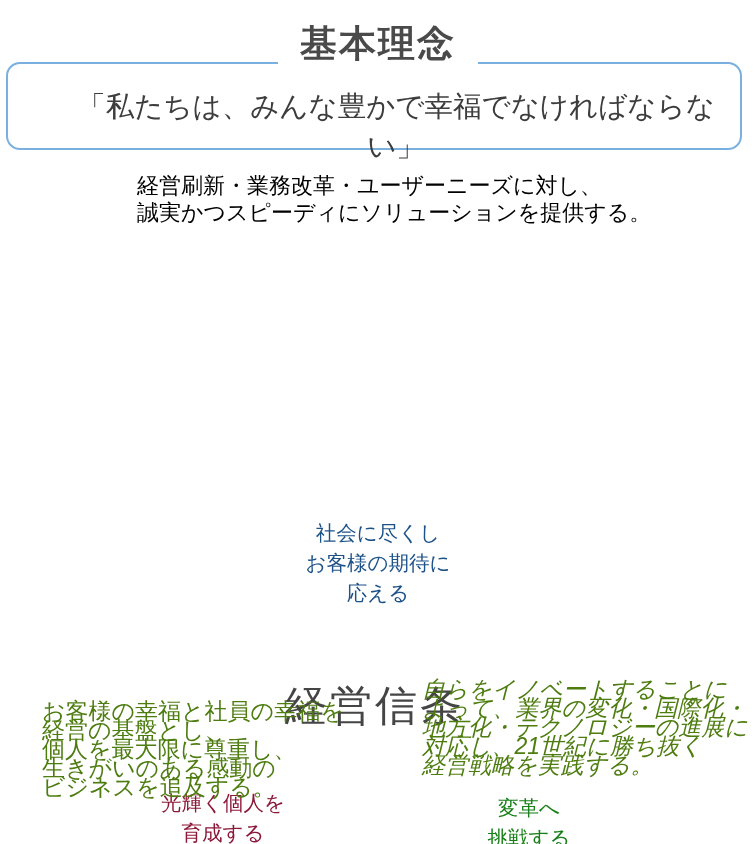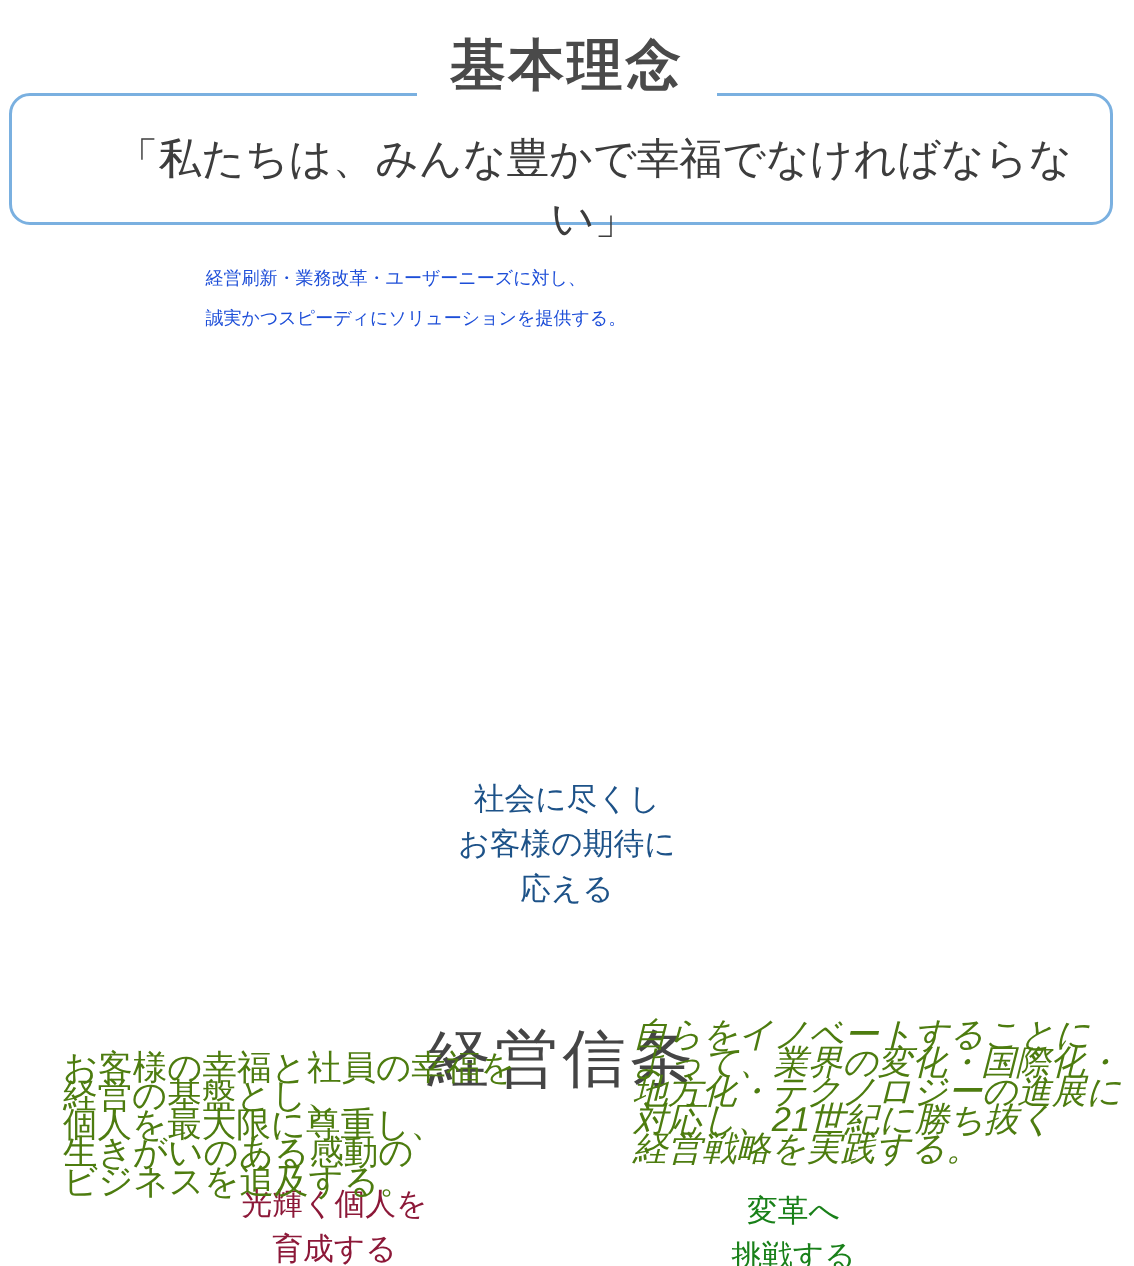--- a/index.html
+++ b/index.html
@@ -49,23 +49,23 @@
     line-height:40px;
     letter-spacing:0px;
     z-index:2;
     margin-left:44px;
   }
 
   
   #mission-note{
     position:absolute;
     left:137px; top:172px;
-    font-size:12px;
+    font-size:22px;
     line-height:27px;
-    color:#1d4ed8;
+    color:#000000;
     white-space:pre-line;
   }
 
   
   #creed-diagram{
     position:absolute;
     left:0; top:230px; width:696px; height:470px;
   }
   #creed-diagram svg{display:block;}
 

